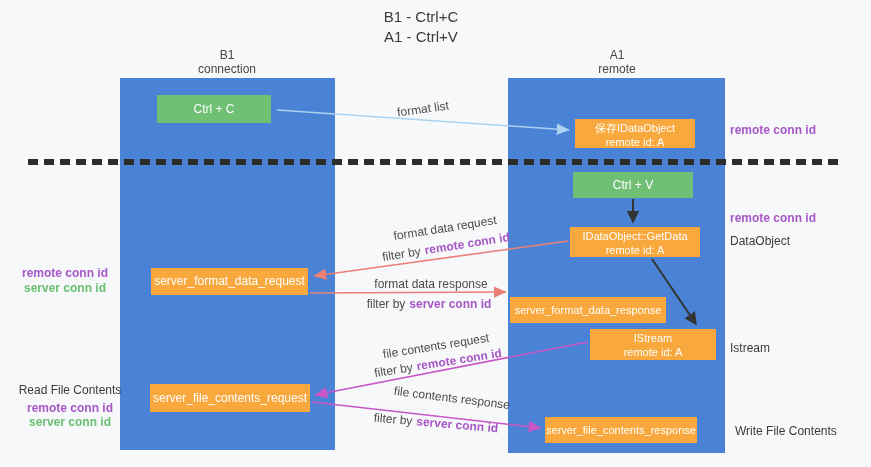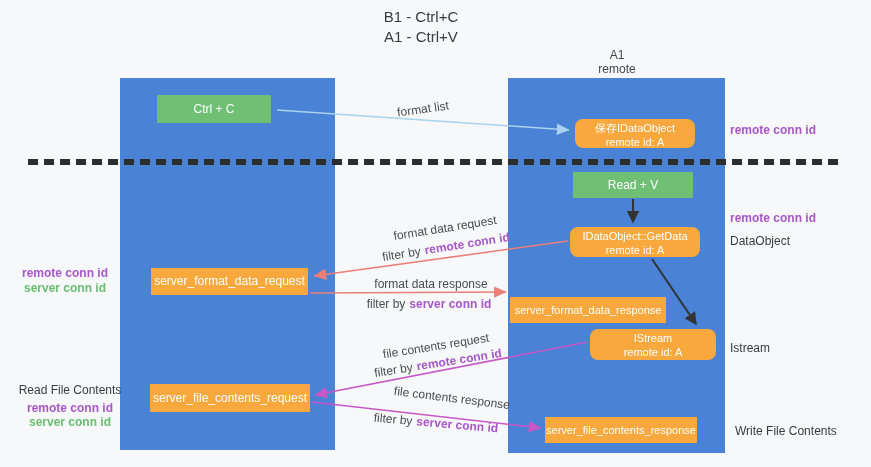--- a/index.html
+++ b/index.html
@@ -10,38 +10,42 @@
   .lane{position:absolute;background:#4a82d5;}
   .lane-header{position:absolute;width:140px;text-align:center;font-size:12px;
                line-height:14px;color:#474747;}
   .divider{position:absolute;left:28px;top:159px;width:812px;height:6px;
            background:repeating-linear-gradient(90deg,#2d2d2d 0 10px,transparent 10px 16px);}
   svg.arrows{position:absolute;left:0;top:0;pointer-events:none;}
   .box{position:absolute;color:#fff;text-align:center;font-size:12px;}
   .box.orange{background:#f8a83d;}
   .box.green{background:#6fbf75;}
   .box .l{font-size:11px;line-height:14px;}
-  .box.two{padding-top:2px;box-sizing:border-box;border-radius:8px;}
+  .box.two{padding-top:2px;box-sizing:border-box;}
   .ann{position:absolute;font-size:12px;color:#3b3b3b;white-space:nowrap;}
   .ann.c{text-align:center;white-space:normal;}
   .purple{color:#a757c8;font-weight:700;}
   .greentx{color:#6abf72;font-weight:700;}
   .elabel{position:absolute;font-size:12px;color:#4c4c4c;text-align:center;white-space:nowrap;}
   .f2{margin-left:4px;}
 </style>
 </head>
 <body>
 
 <div class="canvas">
 
   <div class="title">
     <div>B1 - Ctrl+C</div>
     <div>A1 - Ctrl+V</div>
   </div>
 
+  <div class="lane-header" style="left:157px;top:48px;">
+    <div>B1</div>
+    <div>connection</div>
+  </div>
   <div class="lane-header" style="left:547px;top:48px;">
     <div>A1</div>
     <div>remote</div>
   </div>
 
   <div class="lane" style="left:120px;top:78px;width:215px;height:372px;"></div>
   <div class="lane" style="left:508px;top:78px;width:217px;height:375px;"></div>
 
   <div class="divider"></div>
 
@@ -70,21 +74,21 @@
   </svg>
 
   <div class="box green" style="left:157px;top:95px;width:114px;height:28px;line-height:28px;">
     <span>Ctrl + C</span>
   </div>
   <div class="box orange two" style="left:575px;top:119px;width:120px;height:29px;">
     <div class="l">保存IDataObject</div>
     <div class="l">remote id: A</div>
   </div>
   <div class="box green" style="left:573px;top:172px;width:120px;height:26px;line-height:26px;">
-    <span>Read + V</span>
+    <span>Ctrl + V</span>
   </div>
   <div class="box orange two" style="left:570px;top:227px;width:130px;height:30px;">
     <div class="l">IDataObject::GetData</div>
     <div class="l">remote id: A</div>
   </div>
   <div class="box orange" style="left:151px;top:268px;width:157px;height:27px;line-height:27px;">
     <span>server_format_data_request</span>
   </div>
   <div class="box orange" style="left:510px;top:281px;width:156px;height:26px;line-height:26px;font-size:11px;margin-top:16px;">
     <span>server_format_data_response</span>

